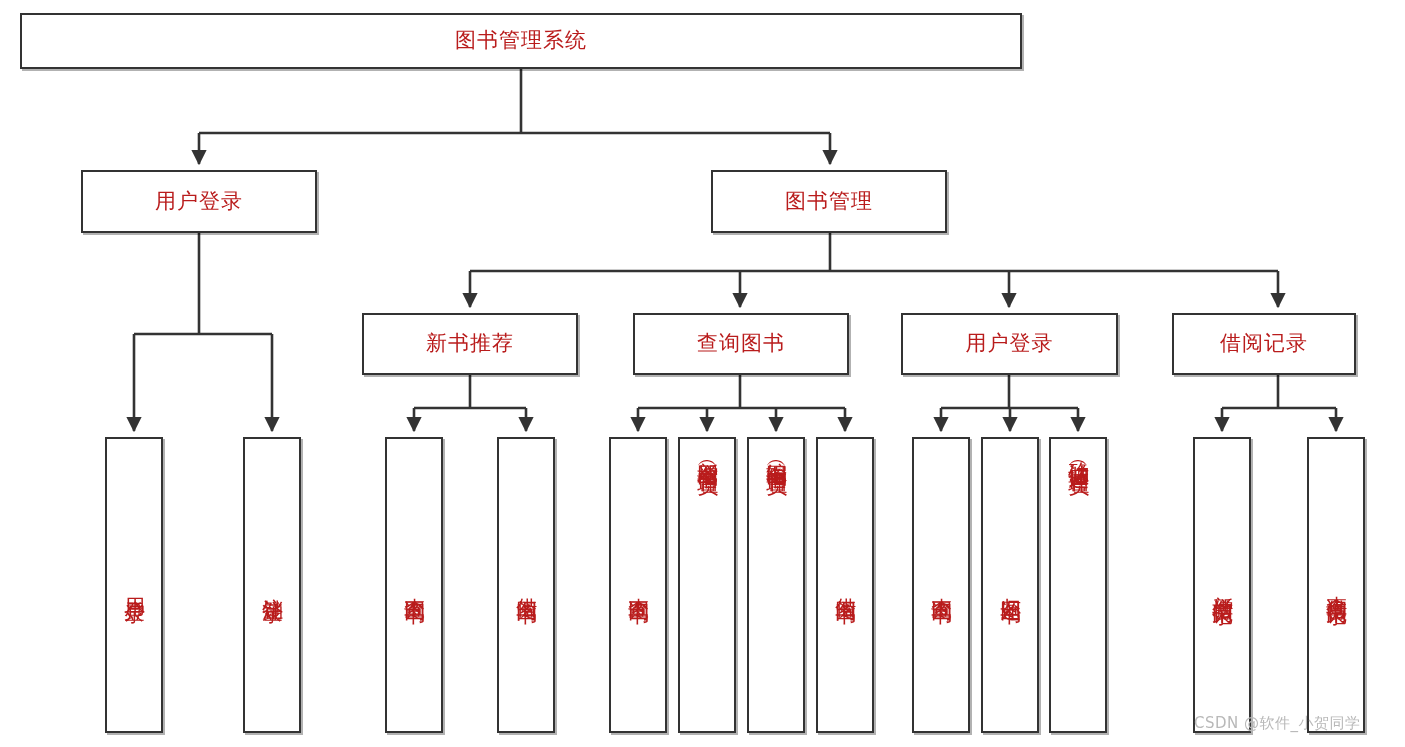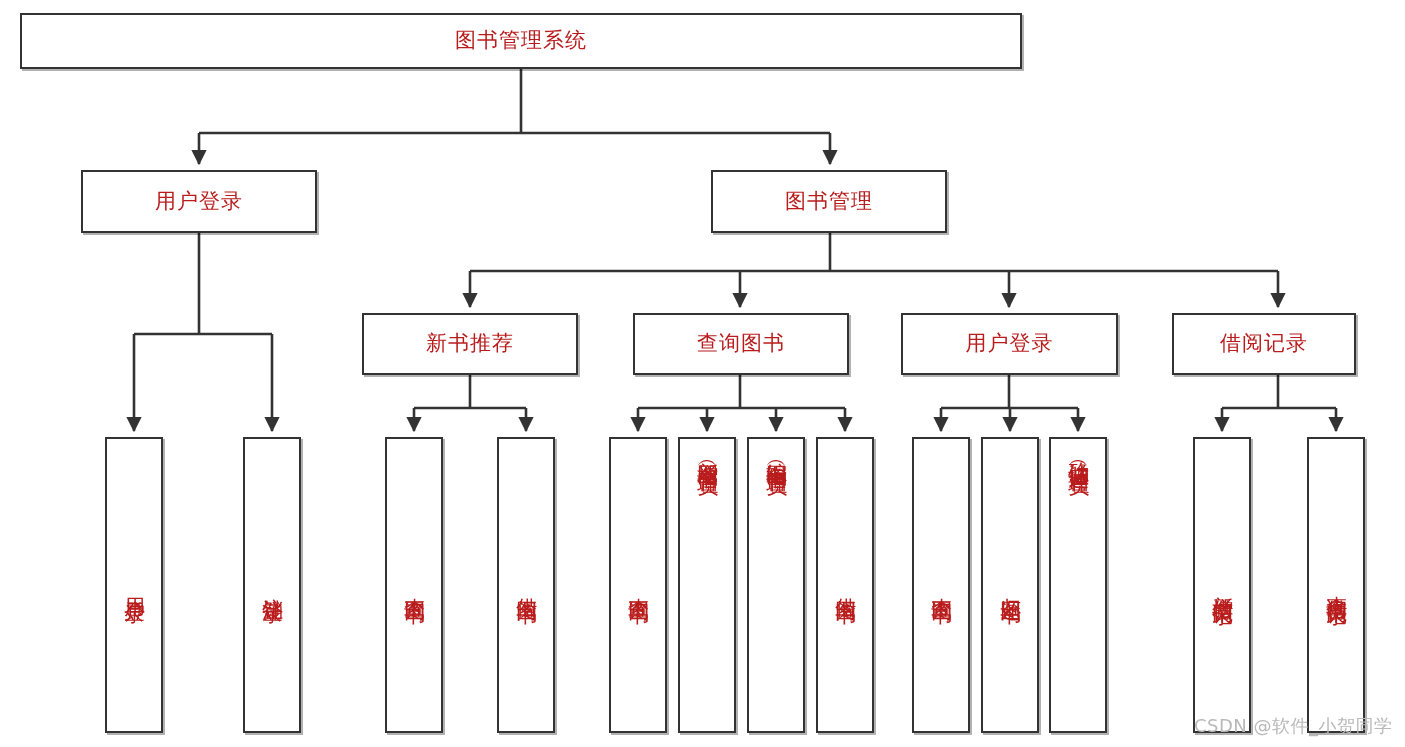--- a/index.html
+++ b/index.html
@@ -56,21 +56,21 @@
     letter-spacing: 2px;
     white-space: nowrap;
     -webkit-text-orientation: upright;
   }
   .node-v.center-v {
     align-items: center;
     padding-top: 0;
   }
   .watermark {
     position: absolute;
-    font-size: 18px;
+    font-size: 15px;
     color: #b9b9b9;
     letter-spacing: 0.5px;
     white-space: nowrap;
     user-select: none;
   }
 </style>
 </head>
 <body>
 
 <div id="diagram-root">

